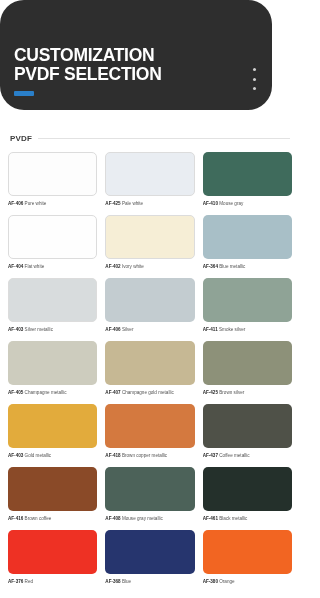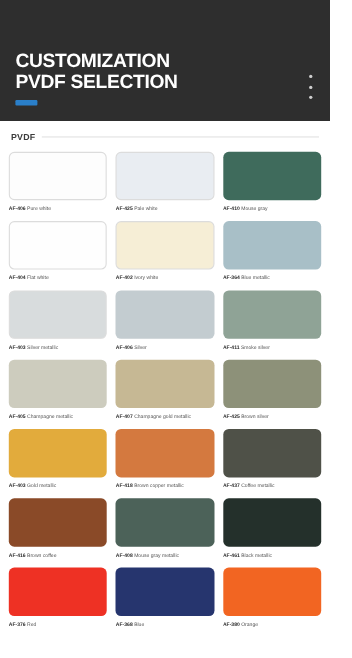--- a/index.html
+++ b/index.html
@@ -11,26 +11,27 @@
     height: 598px;
     background: #ffffff;
     font-family: "Liberation Sans", sans-serif;
     overflow: hidden;
     position: relative;
   }
 
   
   .header {
     position: relative;
-    width: 300px;
+    width: 272px;
     height: 110px;
     background: #2e2e2e;
     box-sizing: border-box;
     padding: 0 18px;
     overflow: hidden;
+    border-radius: 24px;
   }
   .header-inner {
     position: absolute;
     left: 14px;
     top: 46px;
   }
   .title-line {
     color: #ffffff;
     font-size: 17.5px;
     font-weight: bold;
@@ -61,20 +62,21 @@
     display: block;
     width: 3px;
     height: 3px;
     border-radius: 50%;
     background: #cfcfcf;
   }
 
   
   .section {
     padding: 10px 8px 0 8px;
+    margin-top: 14px;
   }
   .section-head {
     display: flex;
     align-items: center;
     gap: 6px;
     padding: 0 2px;
     margin-bottom: 9px;
   }
   .section-title {
     font-size: 8px;

